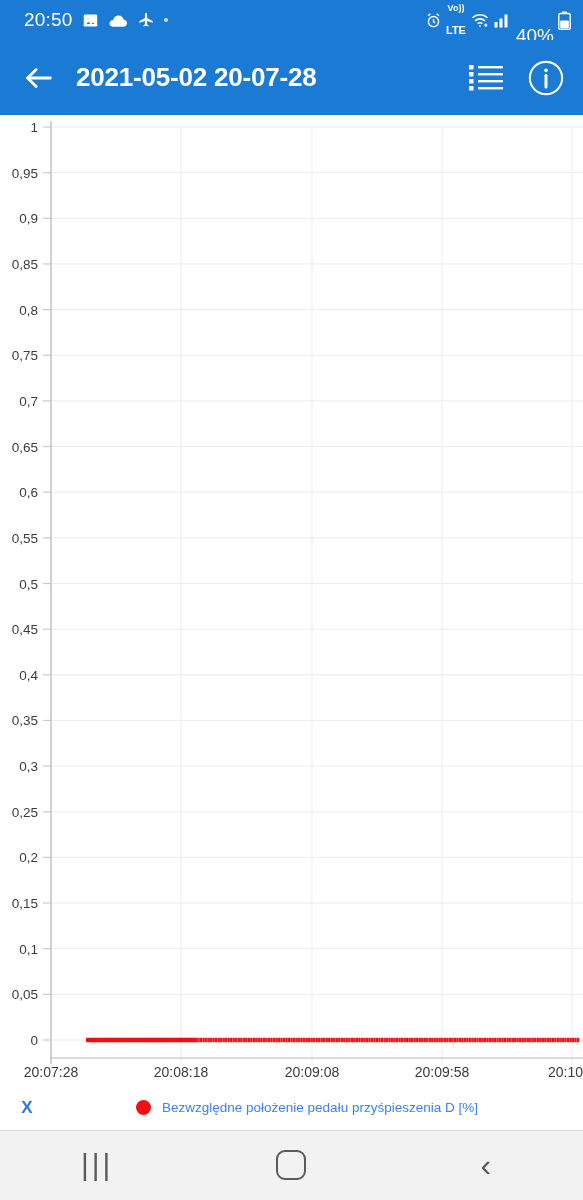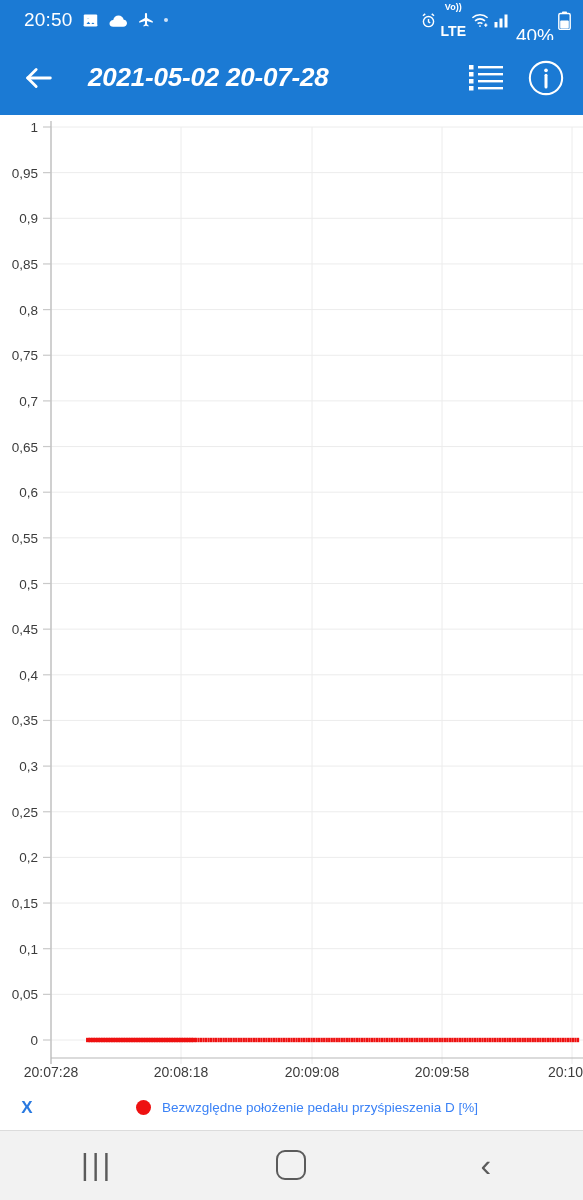--- a/index.html
+++ b/index.html
@@ -19,34 +19,34 @@
     padding:0 12px 0 24px;
     color:#ffffff;
   }
   .sb-left { display:flex; align-items:center; gap:9px; }
   .sb-time { font-size:19px; letter-spacing:0.2px; font-weight:400; }
   .sb-right { margin-left:auto; display:flex; align-items:center; gap:4px; }
   .sb-battery-text { font-size:19px;margin-top:32px; }
   .icon { display:inline-flex; align-items:center; justify-content:center; }
   .voltexte { display:flex; flex-direction:column; align-items:center; line-height:1; }
   .voltexte span:first-child { font-size:9px; font-weight:bold; }
-  .voltexte span:last-child { font-size:14px; font-weight:bold; margin-top:12px; }
+  .voltexte span:last-child { font-size:11px; font-weight:bold; margin-top:12px; }
   .dot-tiny { width:4px; height:4px; border-radius:50%; background:#cfe2f7; display:inline-block; }
 
   
   .appbar {
     position:absolute; top:40px; left:0; width:583px; height:75px;
     background:#1b7ad4;
     display:flex; align-items:center;
     padding:0 18px 0 22px;
   }
   .back-arrow { width:34px; height:34px; color:#fff; flex:0 0 auto; cursor:pointer; }
   .appbar-title {
     color:#ffffff; font-size:26px; font-weight:bold;
-    margin-left:32px; white-space:nowrap; letter-spacing:-0.2px;font-style:italic;
+    margin-left:20px; white-space:nowrap; letter-spacing:-0.2px;
   }
   .appbar-actions { margin-left:auto; display:flex; align-items:center; gap:24px; }
   .list-icon { width:34px; height:30px; cursor:pointer; }
   .info-icon { width:38px; height:38px; cursor:pointer; }
 
   
   .chart-area {
     position:absolute; top:115px; left:0; width:583px; height:970px;
     background:#ffffff;
   }

